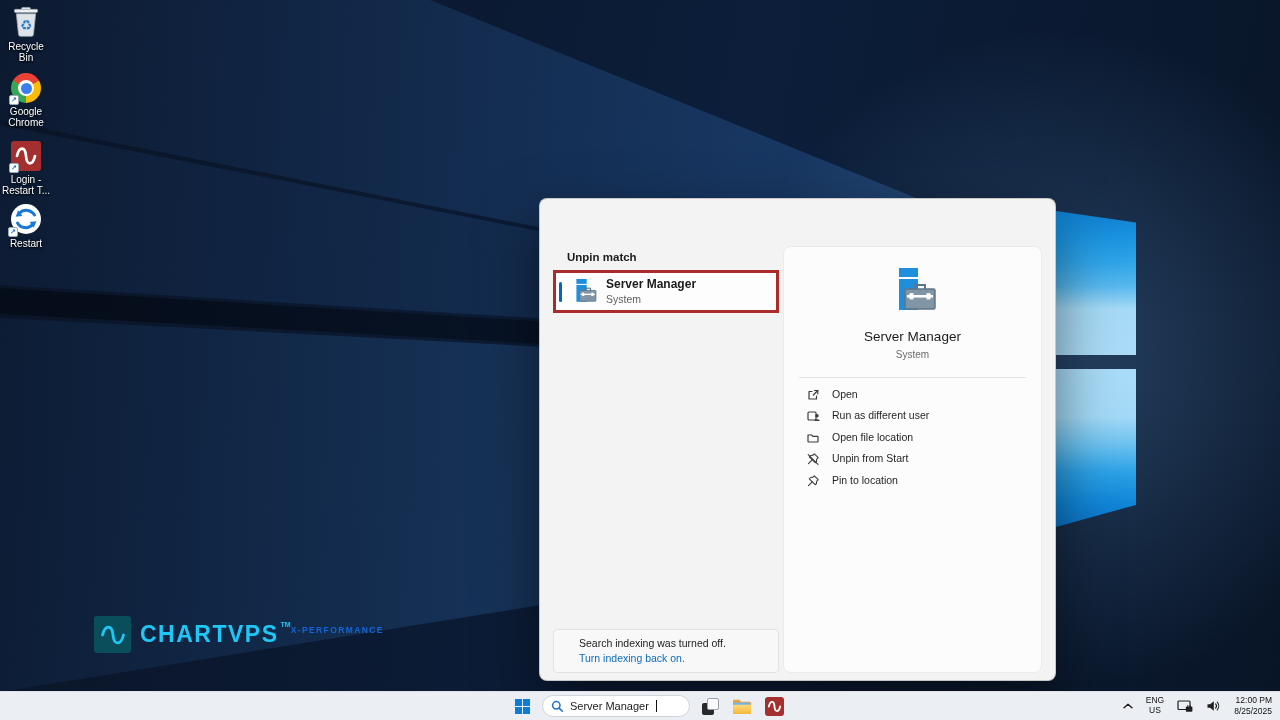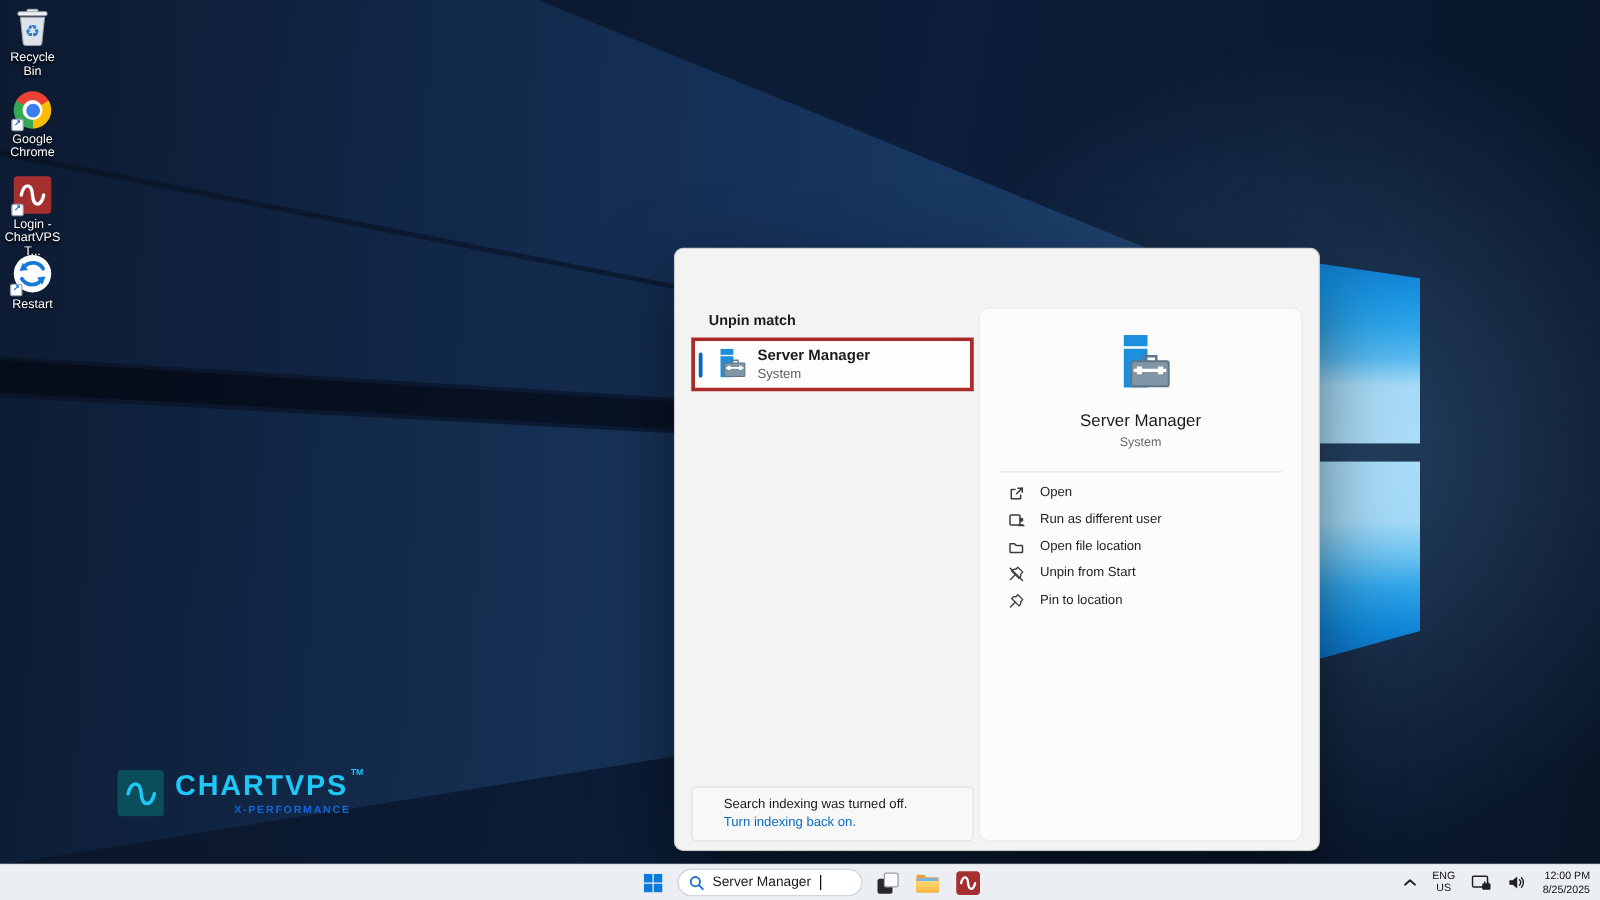--- a/index.html
+++ b/index.html
@@ -44,21 +44,21 @@
   .chrome::after { content:""; position:absolute; left:9.5px; top:9.5px; width:11px; height:11px;
     border-radius:50%; background:#3b7ded; }
   .redapp { position:relative; width:30px; height:30px; background:#a52f2f; border-radius:3px;
     display:flex; align-items:center; justify-content:center; }
   .restart-wrap { position:relative; width:32px; height:32px; }
 
   
   .watermark { position:absolute; left:94px; top:616px; display:flex; gap:9px; align-items:center; }
   .wm-square { width:37px; height:37px; background:#0a4e5c; border-radius:3px;
     display:flex; align-items:center; justify-content:center; }
-  .wm-text { display:flex; flex-direction:column; }
+  .wm-text { display:flex; flex-direction:row; }
   .wm-brand-row { display:flex; align-items:flex-start; }
   .wm-brand { font-size:23px; font-weight:bold; letter-spacing:1.5px; color:#1fc7f6; line-height:1; }
   .wm-tm { font-size:7px; font-weight:bold; color:#1fc7f6; margin-left:2px; margin-top:-2px; }
   .wm-sub { font-size:8.5px; font-weight:bold; letter-spacing:1.4px; color:#1565d8;
     text-align:right; margin-top:2px; margin-right:10px; }
 
   
   .panel { position:absolute; left:539px; top:198px; width:517px; height:483px;
     background:#f3f3f3; border:1px solid rgba(0,0,0,.18); border-radius:8px;
     box-shadow:0 24px 60px rgba(0,0,0,.5); }
@@ -161,21 +161,21 @@
 
   <div class="dicon-item" style="top:141px">
     <div class="redapp">
       <svg width="24" height="24" viewBox="0 0 32 32">
         <path d="M4 16 C7 3, 15 3, 16 16 S 25 29, 28 16" stroke="#fff" stroke-width="3.6" fill="none" stroke-linecap="round"></path>
       </svg>
       <div class="badge">↗</div>
     </div>
     <div class="dlabel">
       <div>Login -</div>
-      <div>ChartVPS T...</div>
+      <div>Restart T...</div>
     </div>
   </div>
 
   <div class="dicon-item" style="top:203px">
     <div class="restart-wrap">
       <svg width="32" height="32" viewBox="0 0 32 32">
         <circle cx="16" cy="16" r="15" fill="#fff"></circle>
         <g stroke="#1878d8" stroke-width="3" fill="none" stroke-linecap="round">
           <path d="M24.5 12 A9.5 9.5 0 0 0 9.5 10.2"></path>
           <path d="M7.5 20 A9.5 9.5 0 0 0 22.5 21.8"></path>

